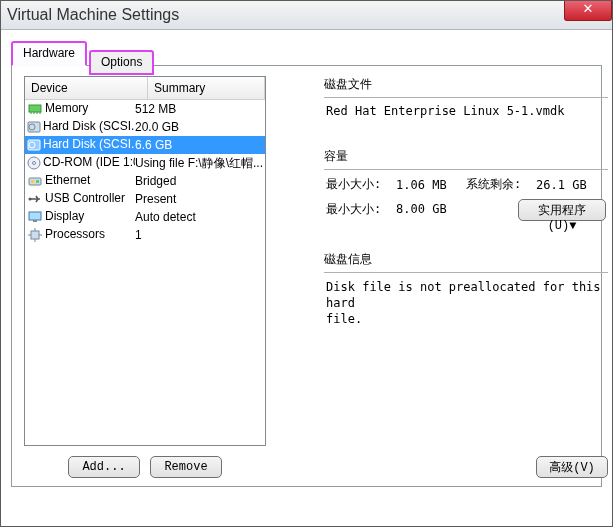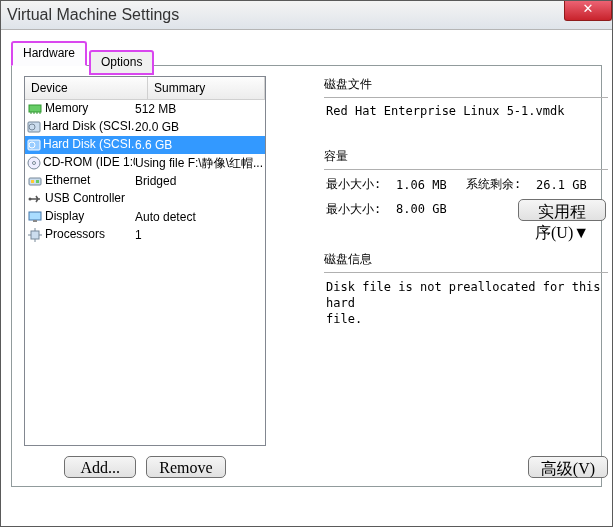--- a/index.html
+++ b/index.html
@@ -127,22 +127,22 @@
   }
   .dl-row .c1 { width: 108px; display: flex; align-items: flex-start; overflow: hidden; white-space: nowrap; }
   .dl-row .c2 { flex: 1; white-space: nowrap; overflow: hidden; }
   .list-buttons {
     display: flex;
     justify-content: center;
     gap: 10px;
     padding: 10px 0 6px;
   }
   button.std {
-    font-family: Liberation Serif, serif;
-    font-size: 16px;
+    font-family: Liberation Mono, monospace;
+    font-size: 12px;
     padding: 2px 12px;
     min-width: 72px;
     height: 22px;
     background: linear-gradient(#f5f5f5,#e1e1e1);
     border: 1px solid #707070;
     border-radius: 5px;
     cursor: pointer;
   }
   .right-col {
     flex: 1;
@@ -289,20 +289,21 @@
             <div class="dl-row">
               <div class="c1">
                 <span class="icon">
                   <svg width="14" height="12">
                     <path d="M2 6 L12 6 M10 6 L8 3 M10 6 L8 9" stroke="#555" fill="none" stroke-width="1.5"></path>
                     <circle cx="2" cy="6" r="1.5" fill="#555"></circle>
                   </svg>
                 </span>
                 <span>USB Controller</span>
               </div>
+              <div class="c2">Present</div>
             </div>
             <div class="dl-row">
               <div class="c1">
                 <span class="icon">
                   <svg width="14" height="12">
                     <rect x="1" y="1" width="12" height="8" fill="#adf" stroke="#47a"></rect>
                     <rect x="5" y="9" width="4" height="2" fill="#888"></rect>
                   </svg>
                 </span>
                 <span>Display</span>

